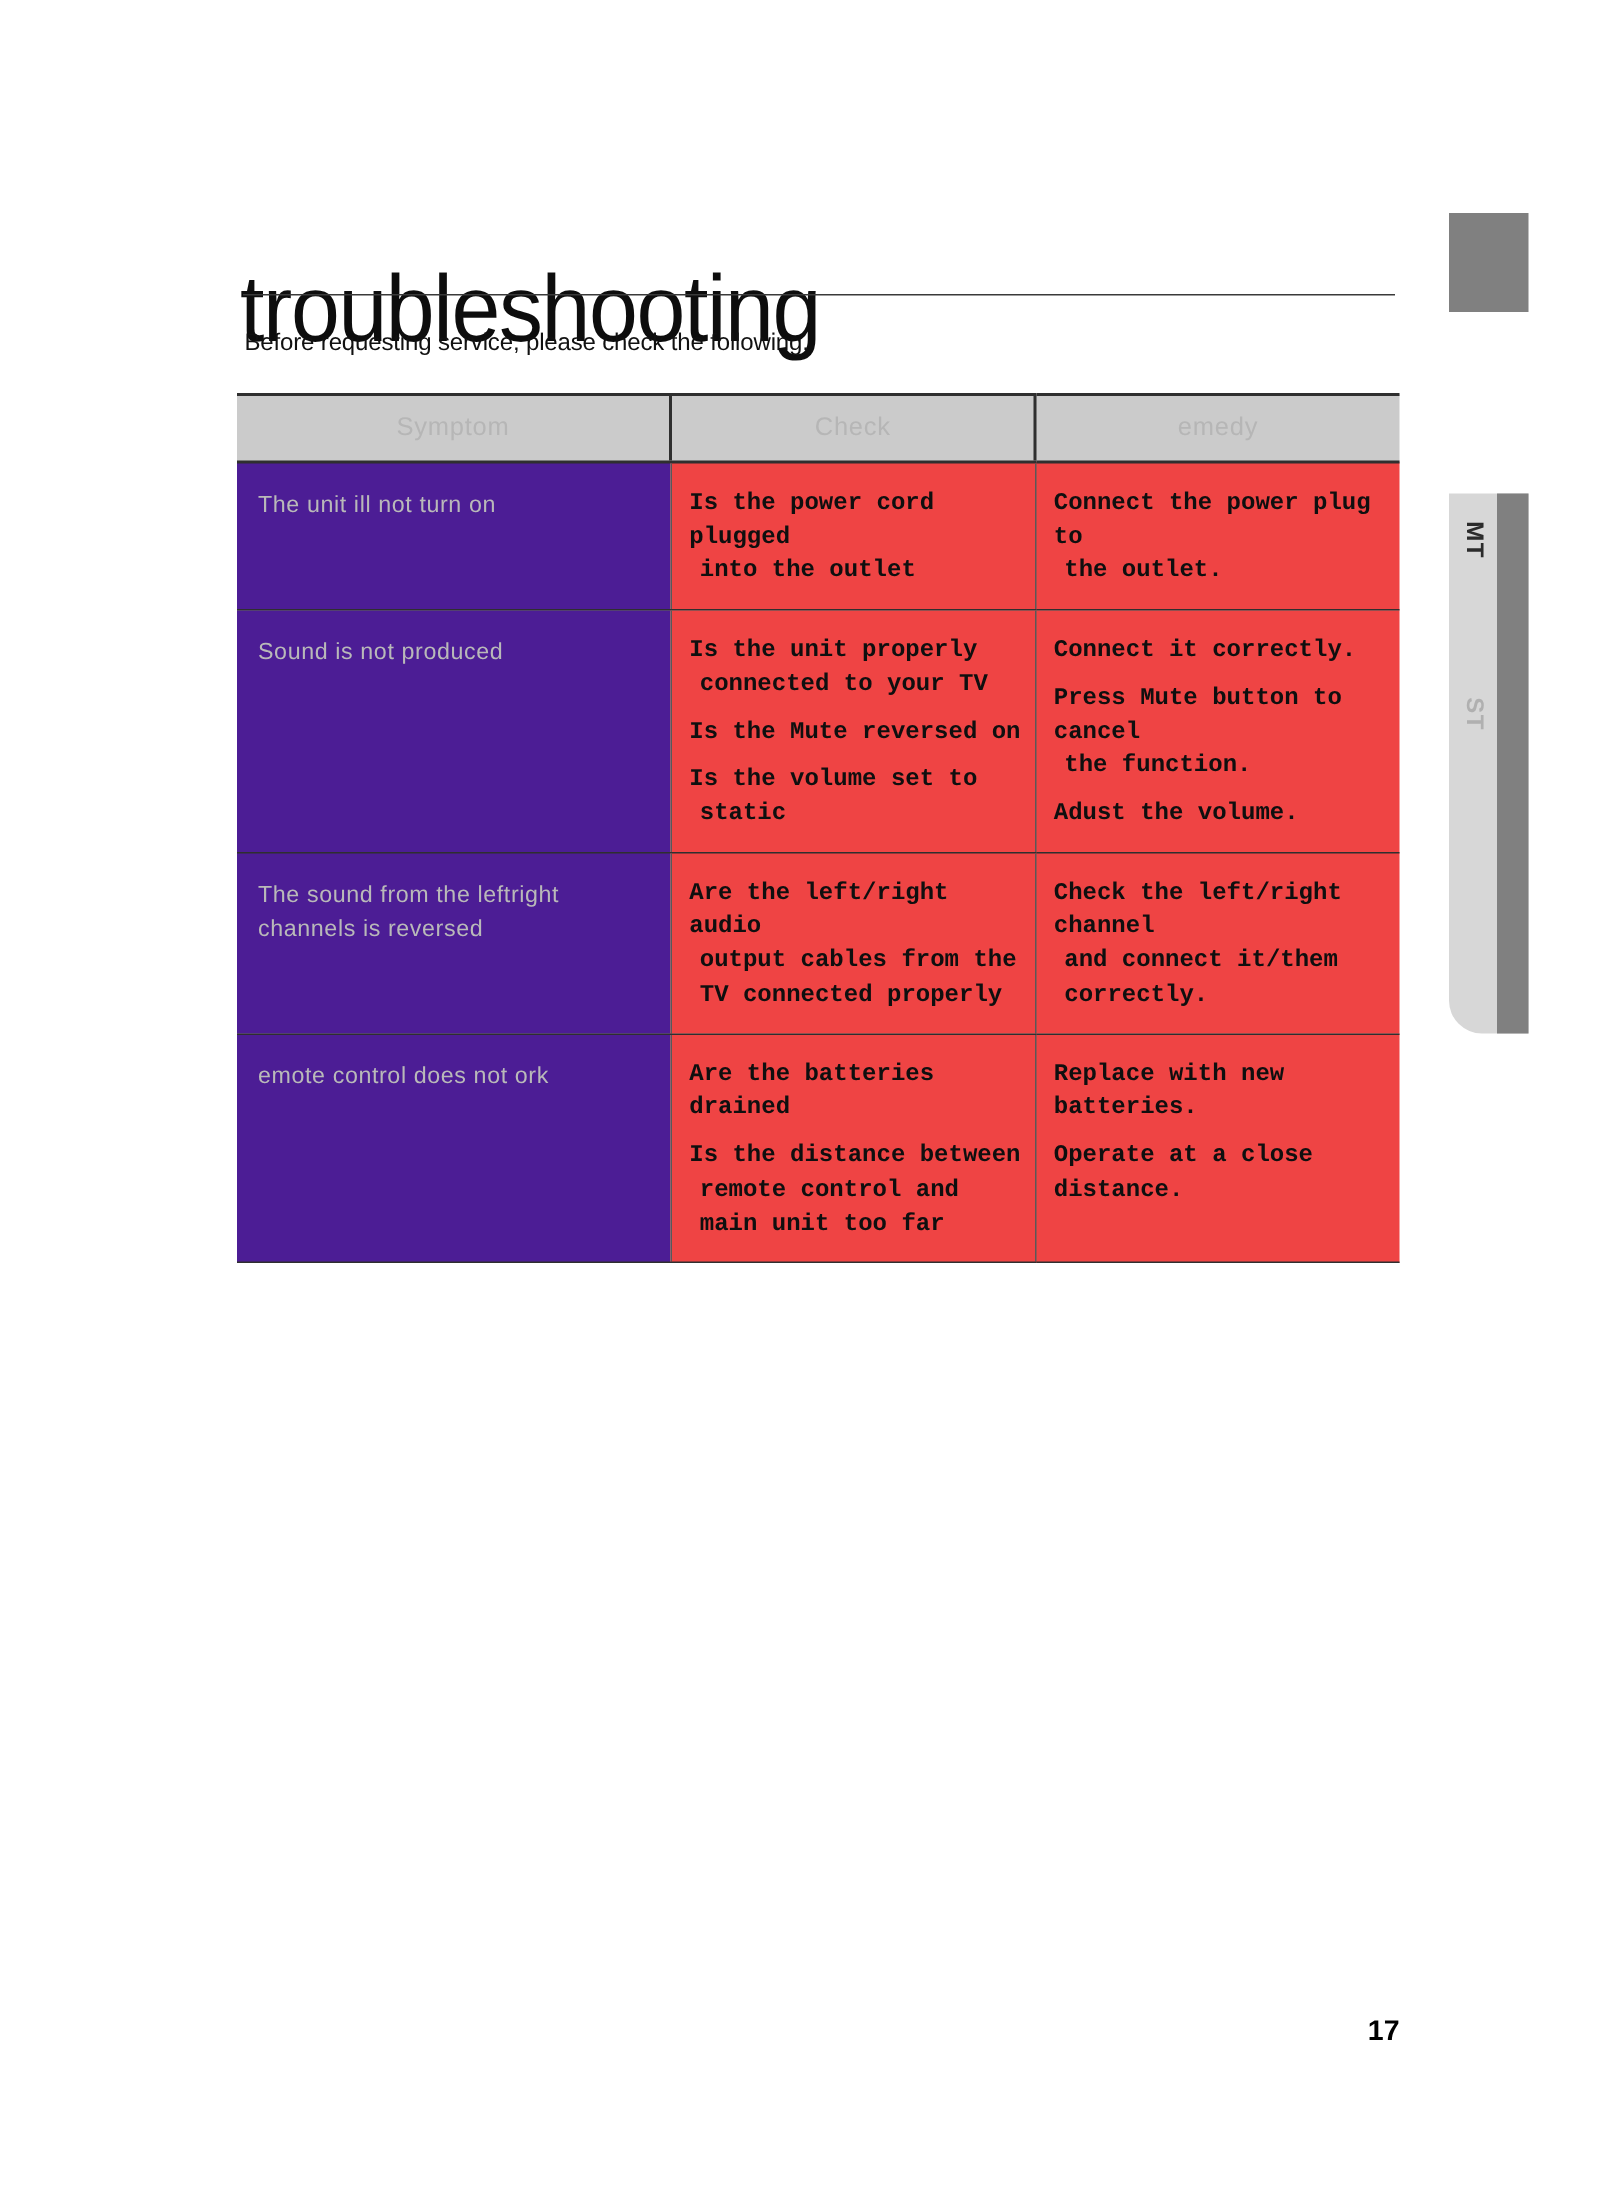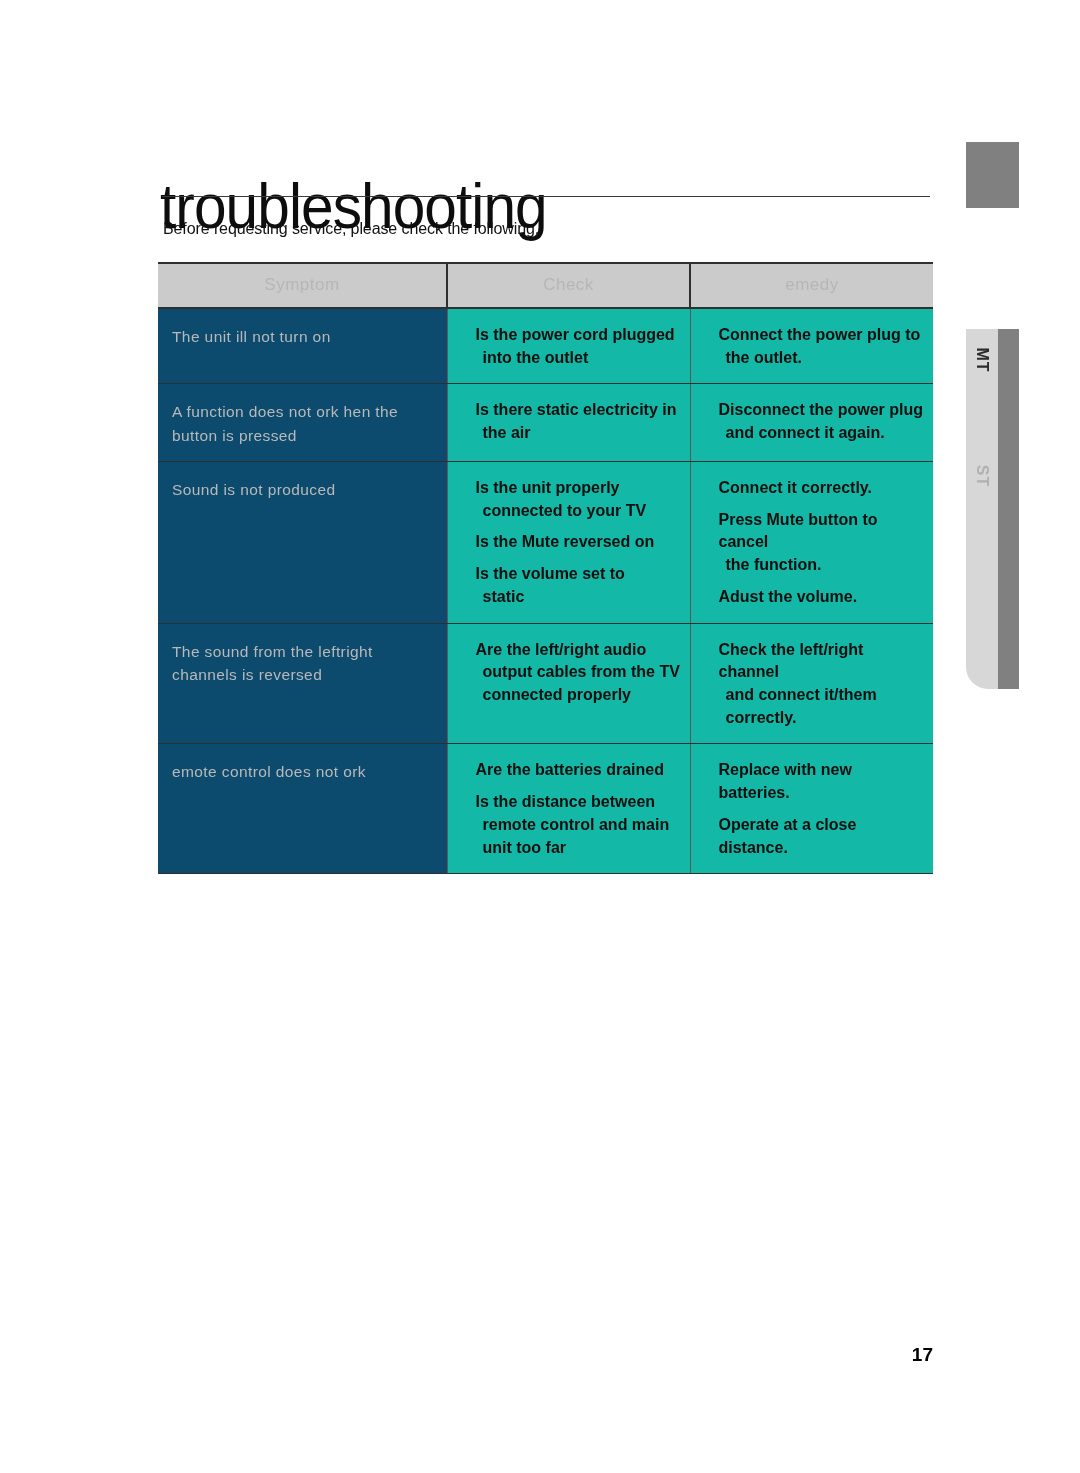--- a/index.html
+++ b/index.html
@@ -135,37 +135,38 @@
     letter-spacing: 0.5px;
   }
   .tbl thead th:first-child { border-left: none; }
 
   .tbl tbody td {
     vertical-align: top;
     border-bottom: 1.6px solid #2f2f2f;
     padding: 0;
   }
   .tbl tbody td.symptom {
-    background: #0c4a6e;
+    background: #4c1d95;
     color: #b9b9b9;
     font-size: 15.5px;
     font-family: "Liberation Sans Narrow", "Liberation Sans", sans-serif;
     letter-spacing: 0.4px;
     padding: 16px 12px 14px 14px;
     line-height: 1.5;
   }
   .tbl tbody td.check,
   .tbl tbody td.remedy {
-    background: #14b8a6;
+    background: #ef4444;
     color: #0f0f0f;
     font-size: 16px;
     font-weight: bold;
-    padding: 15px 6px 14px 28px;
+    padding: 15px 6px 14px 12px;
     line-height: 1.42;
     border-left: 1.2px solid #595959;
+    font-family: Liberation Mono, monospace;
   }
   .cell-item { margin: 0 0 9px 0; }
   .cell-item:last-child { margin-bottom: 0; }
   .cell-item .cont { display: block; padding-left: 7px; }
 
   .row-tall td { height: 118px; }
 
   
   .page-num {
     position: absolute;
@@ -214,29 +215,20 @@
         <tr>
           <td class="symptom">The unit  ill   not turn  on</td>
           <td class="check">
             <p class="cell-item"><span>Is the power cord plugged</span><span class="cont">into the outlet</span></p>
           </td>
           <td class="remedy">
             <p class="cell-item"><span>Connect the power plug to</span><span class="cont">the outlet.</span></p>
           </td>
         </tr>
         <tr>
-          <td class="symptom">A function   does not  ork    hen the  button  is pressed</td>
-          <td class="check">
-            <p class="cell-item"><span>Is there static electricity in</span><span class="cont">the air</span></p>
-          </td>
-          <td class="remedy">
-            <p class="cell-item"><span>Disconnect the power plug</span><span class="cont">and connect it again.</span></p>
-          </td>
-        </tr>
-        <tr>
           <td class="symptom">Sound  is not produced</td>
           <td class="check">
             <p class="cell-item"><span>Is the unit properly</span><span class="cont">connected to your TV</span></p>
             <p class="cell-item"><span>Is the Mute reversed on</span></p>
             <p class="cell-item"><span>Is the volume set to</span><span class="cont">static</span></p>
           </td>
           <td class="remedy">
             <p class="cell-item"><span>Connect it correctly.</span></p>
             <p class="cell-item"><span>Press Mute button to cancel</span><span class="cont">the function.</span></p>
             <p class="cell-item"><span>Adust the volume.</span></p>

